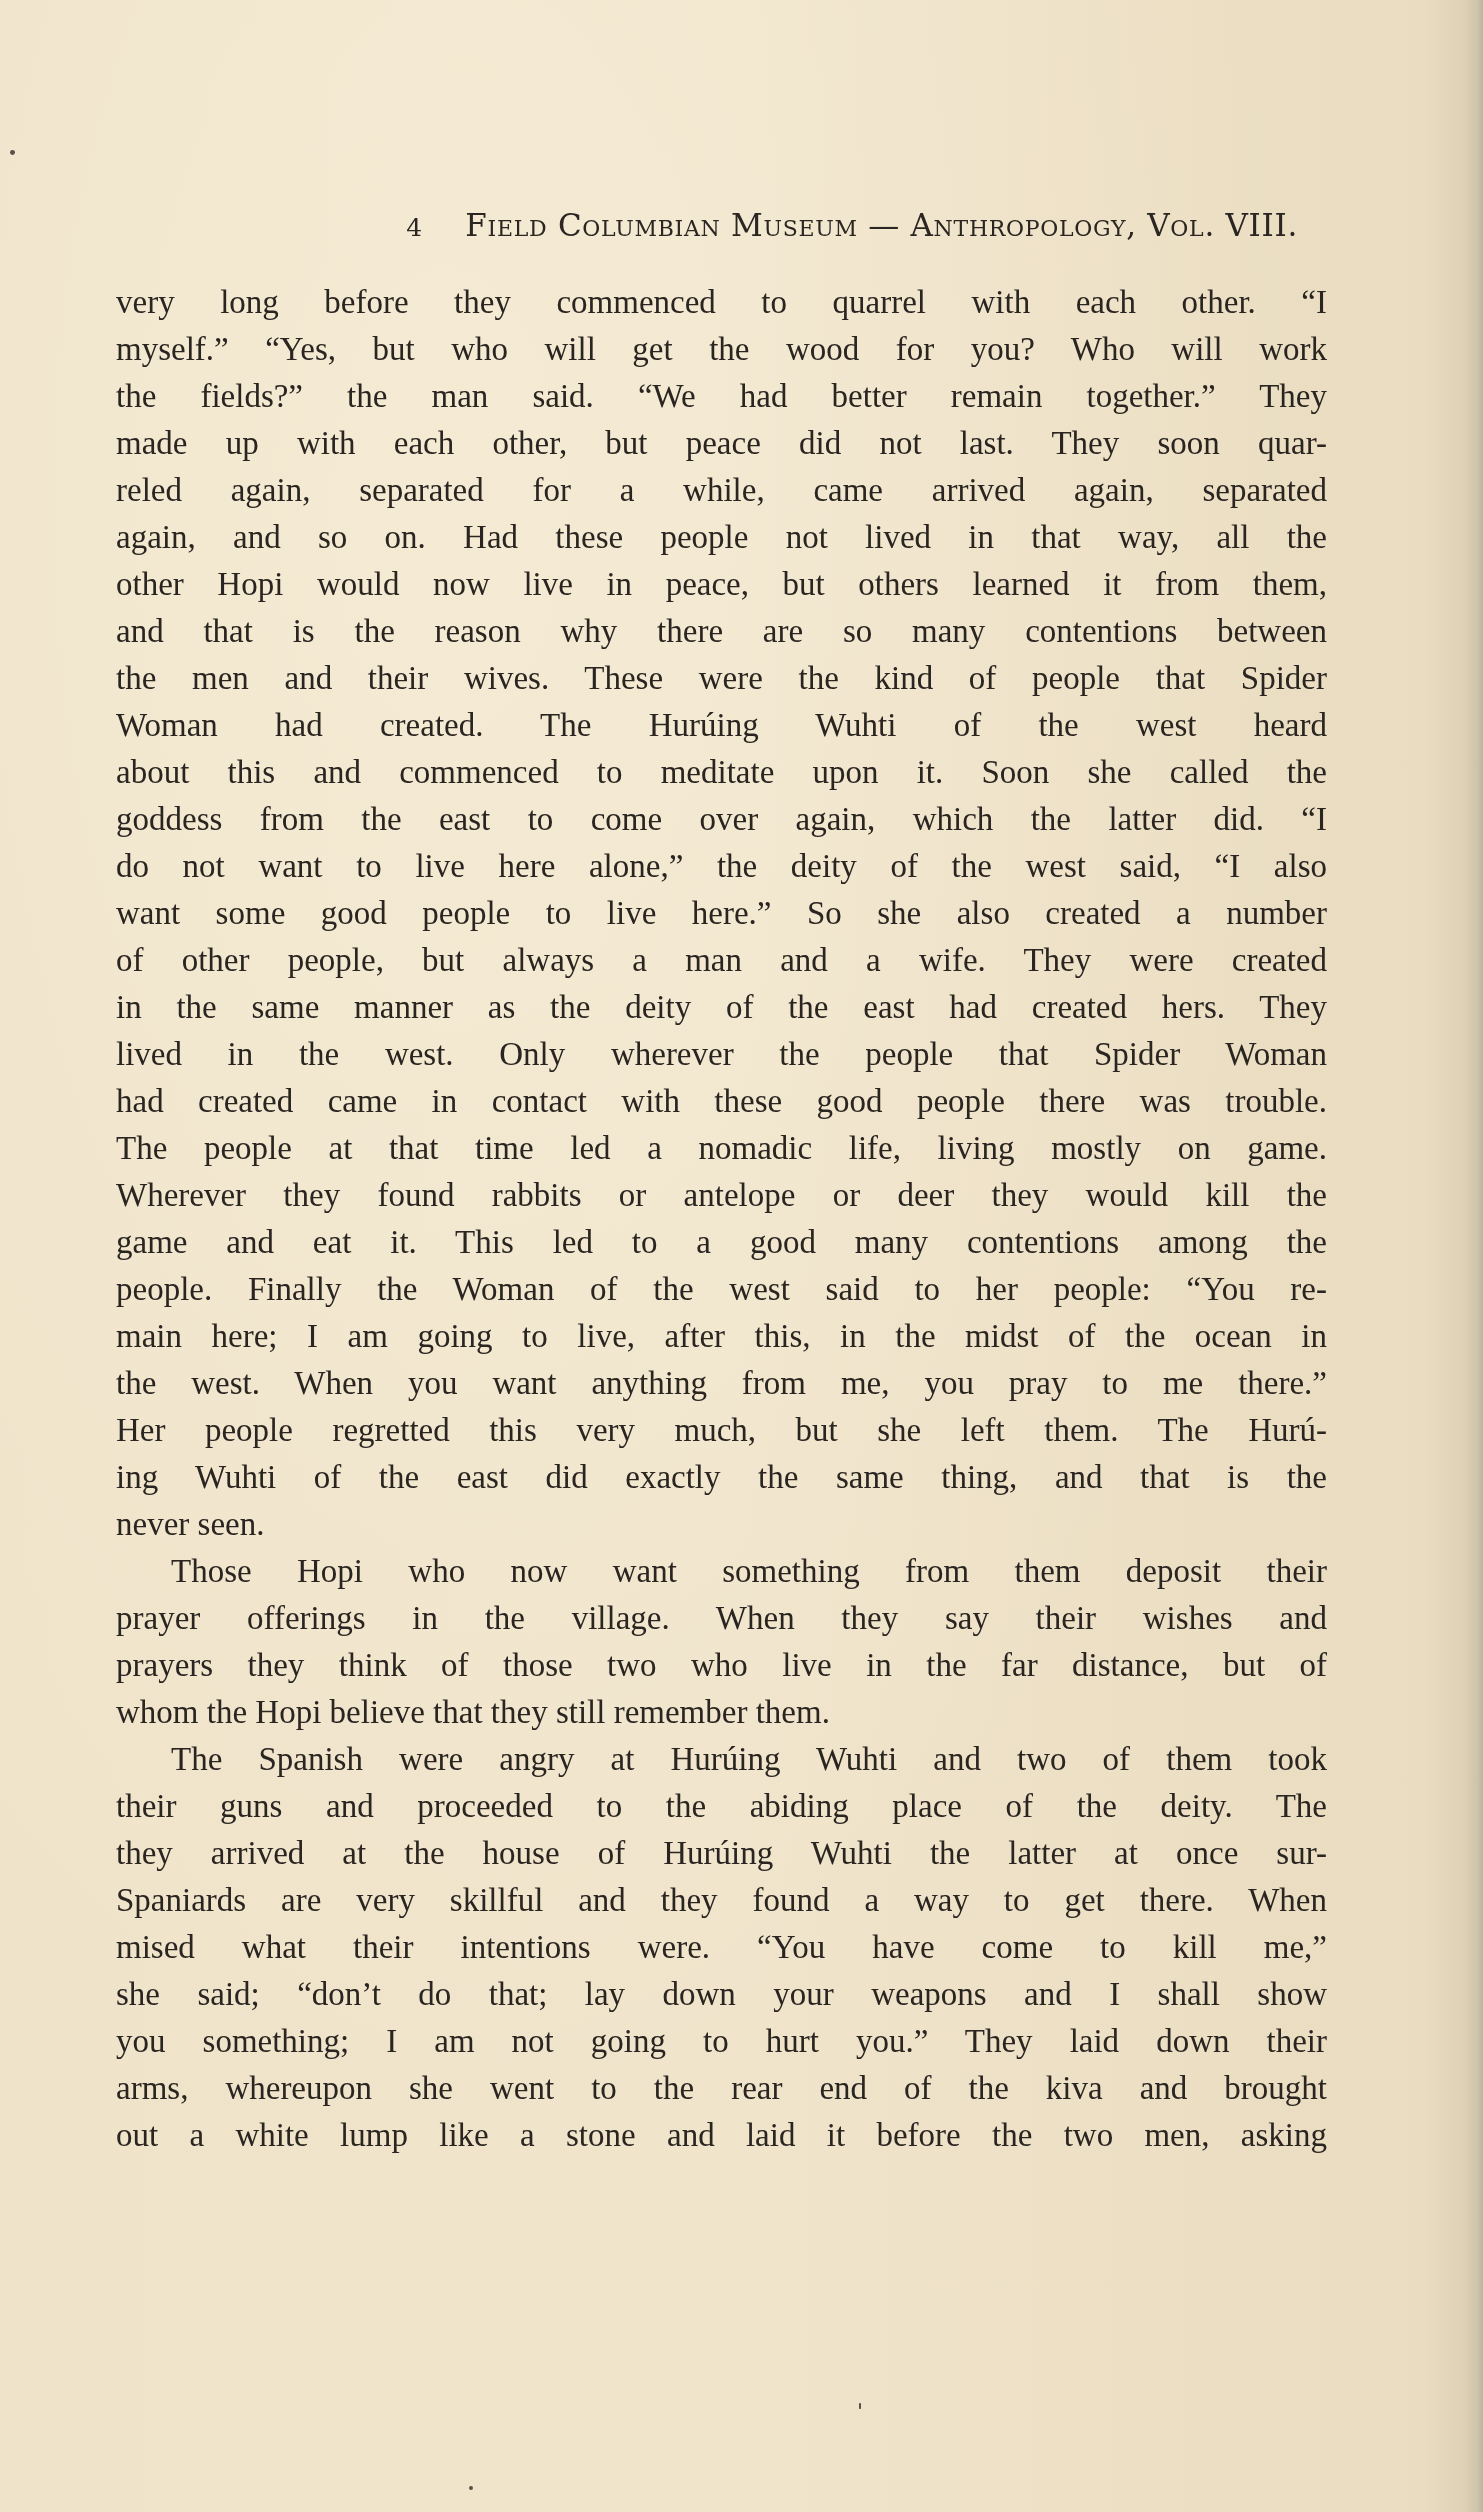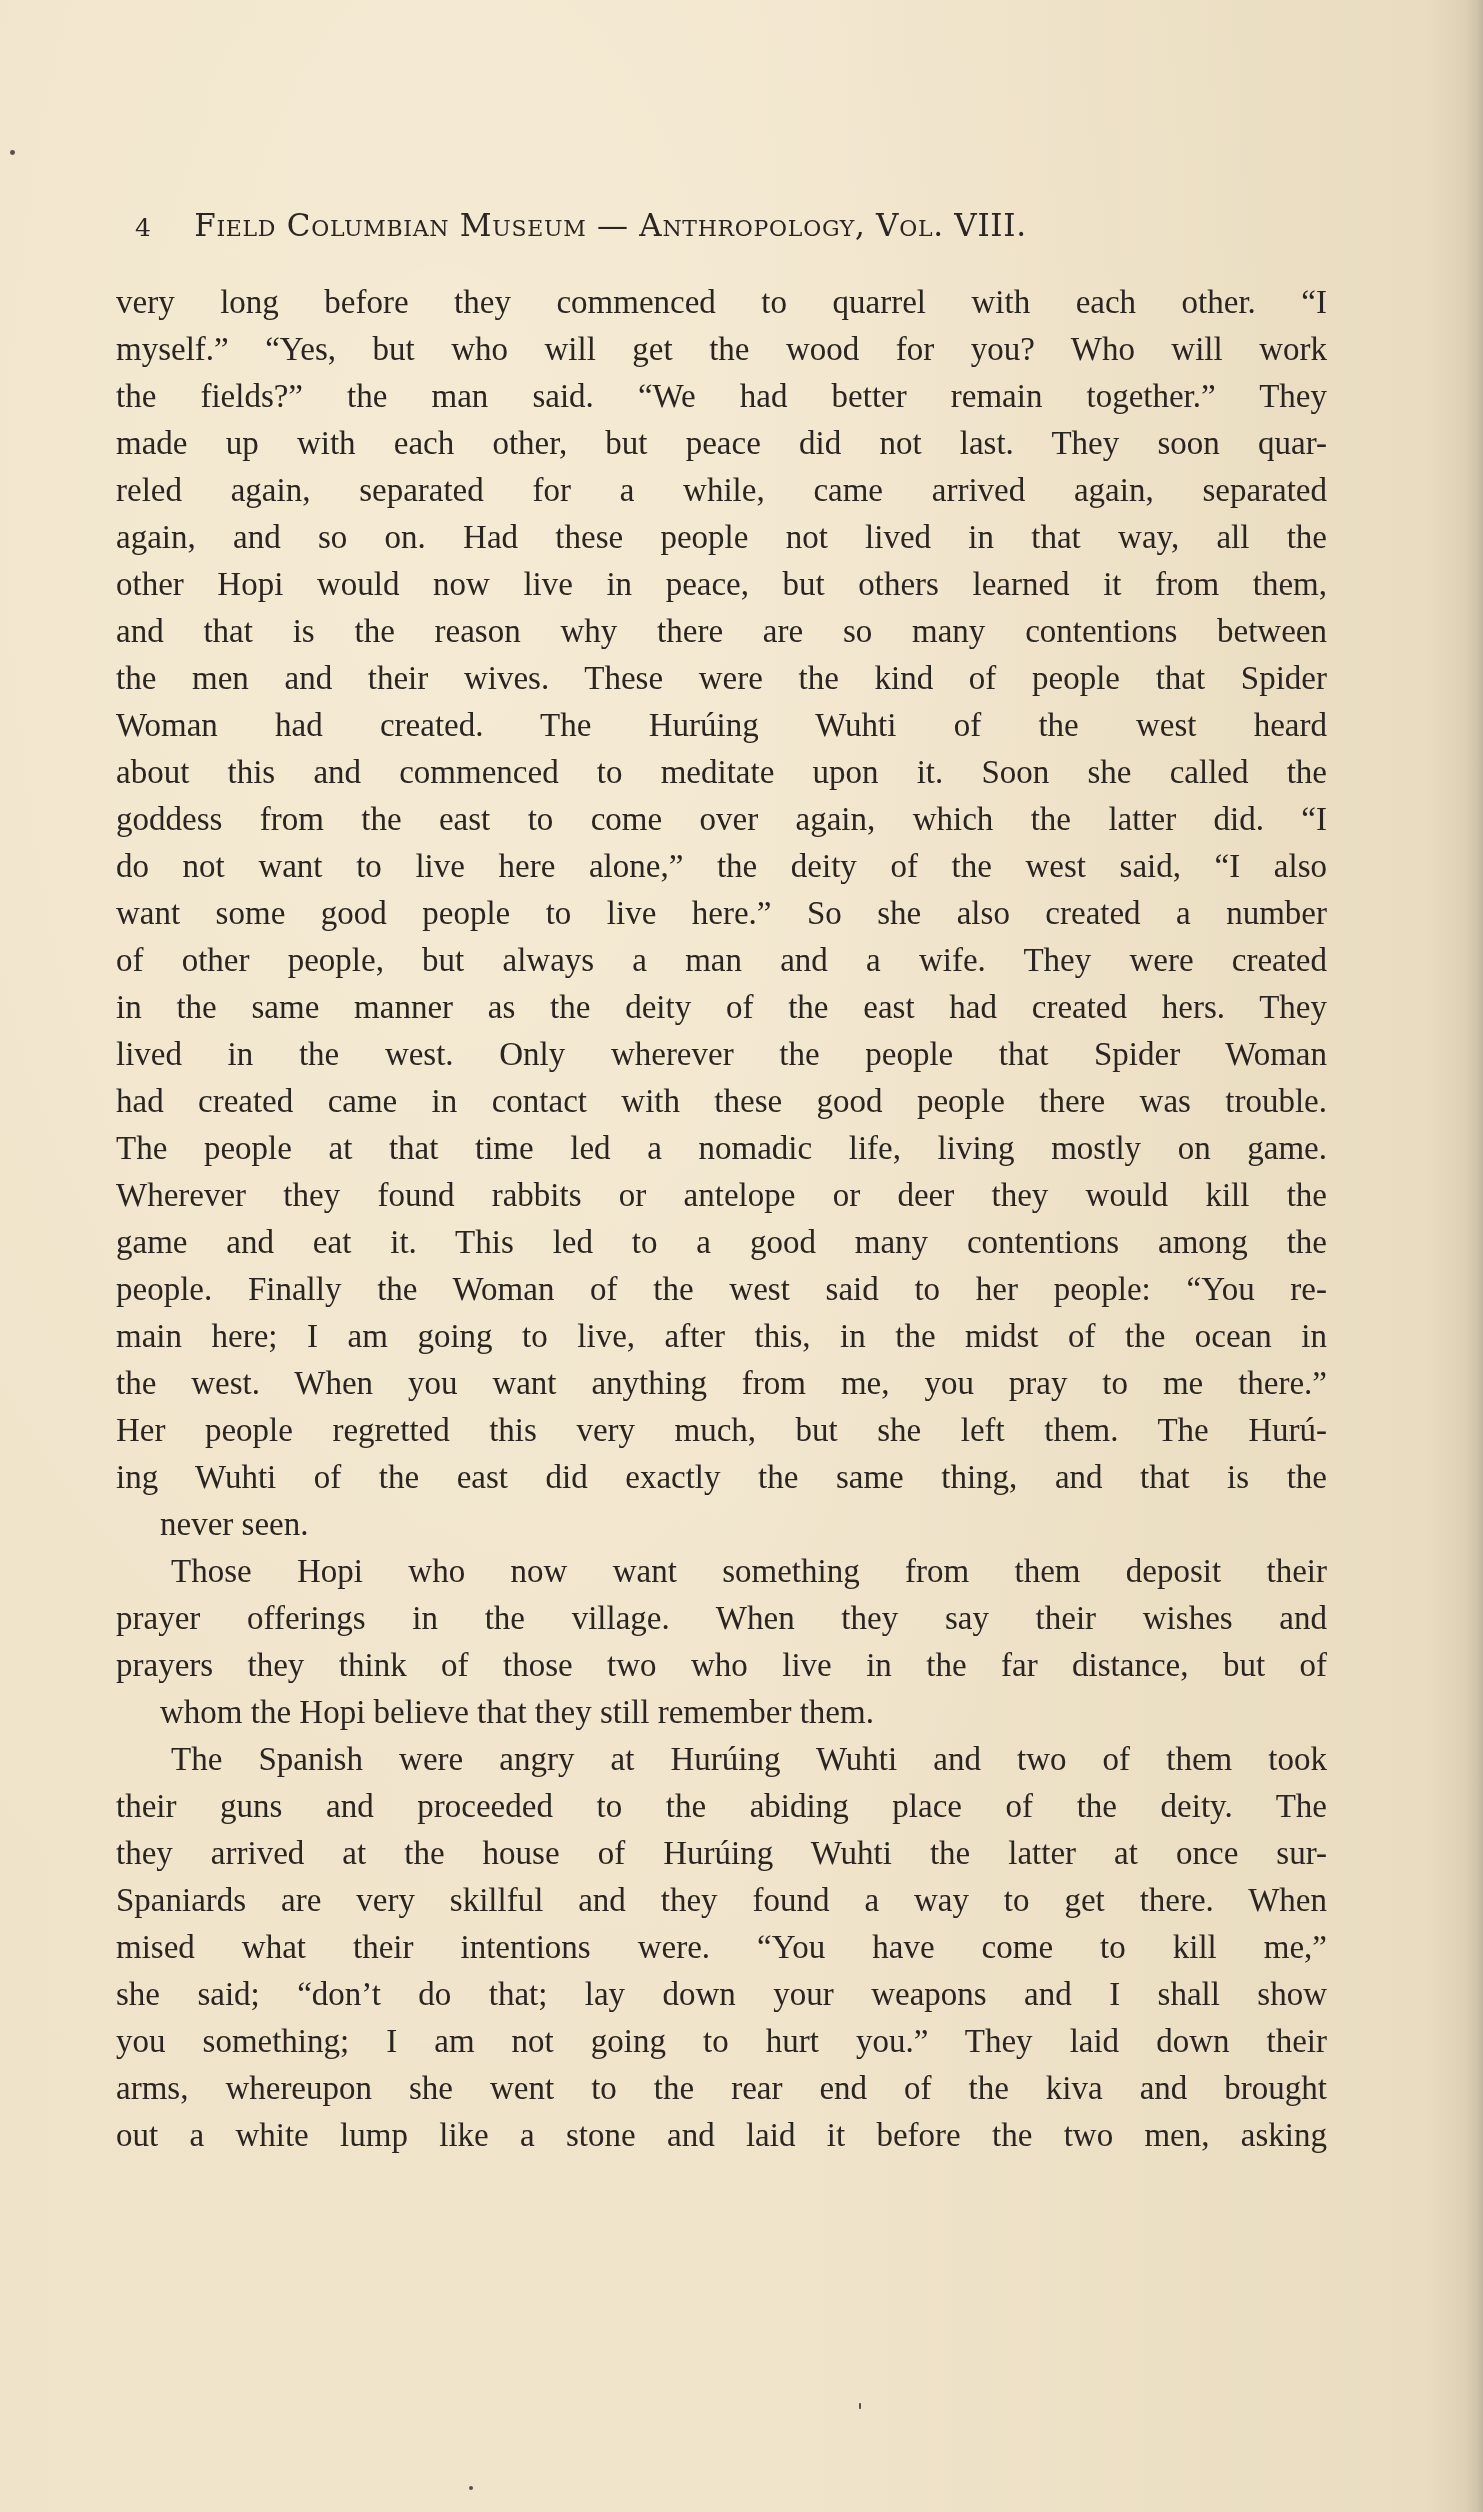--- a/index.html
+++ b/index.html
@@ -32,20 +32,21 @@
     .running-head {
       position: absolute;
       left: 135px;
       top: 207px;
       width: 1163px;
       font-family: "DejaVu Serif", "Liberation Serif", serif;
       color: #2b2622;
       font-size: 31px;
       letter-spacing: 0.7px;
       white-space: nowrap;
+      text-align: right;
     }
     .running-head .folio {
       font-size: 25px;
       margin-right: 32px;
     }
     .running-head .title {
       font-variant: small-caps;
     }
     .text-block {
       position: absolute;
@@ -60,21 +61,20 @@
     }
     .line {
       display: block;
       height: 47px;
       white-space: nowrap;
       text-align: justify;
       text-align-last: justify;
     }
     .line.last {
       text-align-last: left;
-      margin-left: 44px;
     }
     .line.indent {
       padding-left: 55px;
     }
     .speck {
       position: absolute;
       background: #5b5048;
       border-radius: 50%;
     }
   </style>

